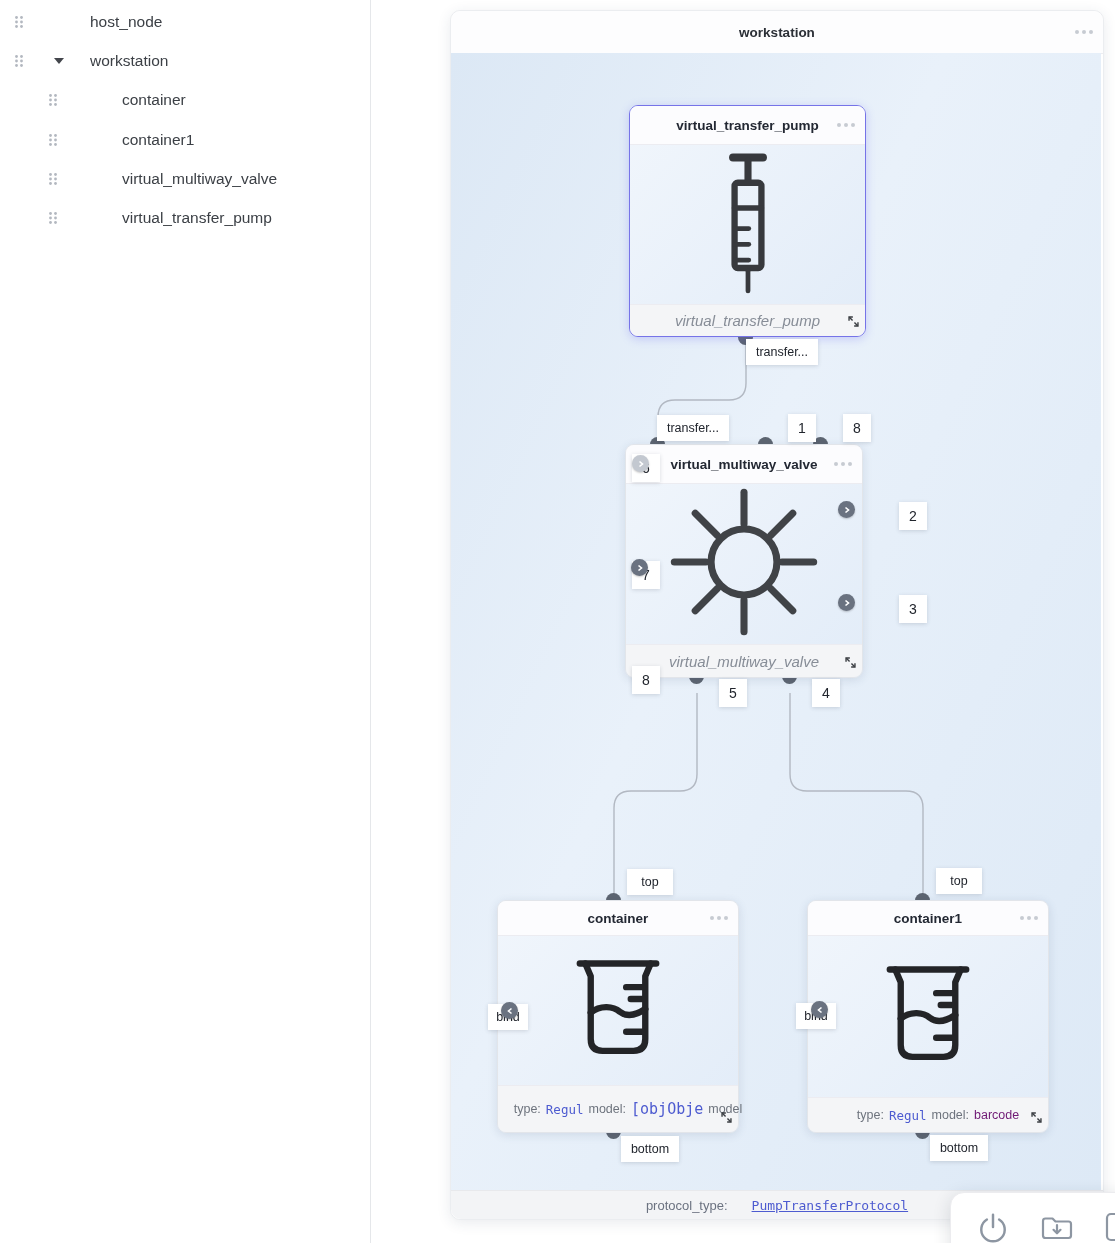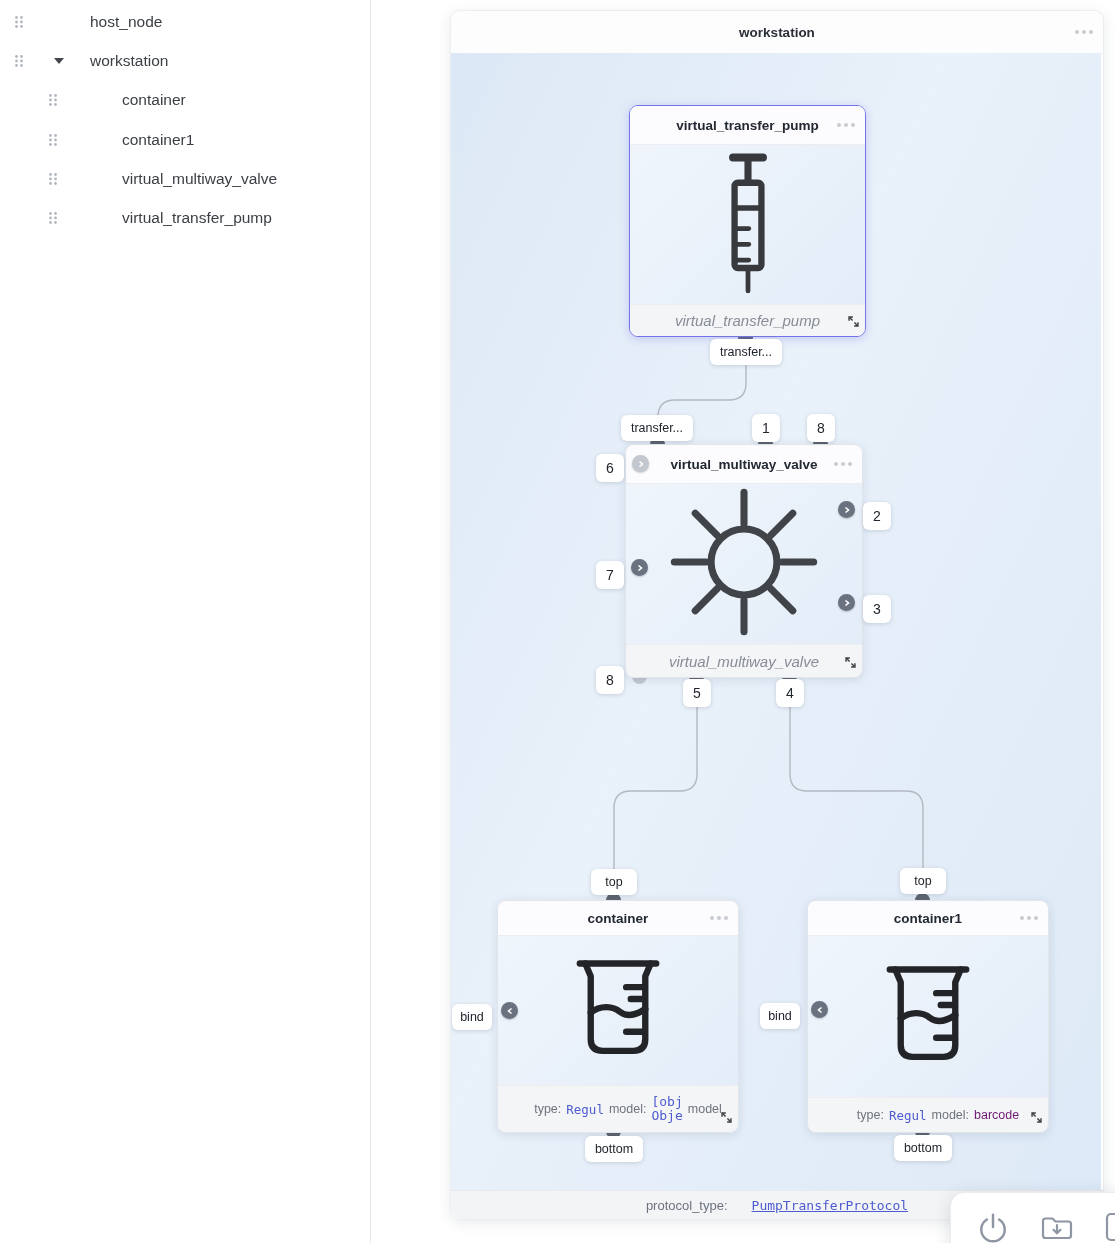--- a/index.html
+++ b/index.html
@@ -40,27 +40,27 @@
         background:#fcfcfe;border-bottom:1px solid #ececf1;border-radius:8px 8px 0 0;}
   .node-header.small{height:34px;}
   .node-title{font-size:13.5px;font-weight:700;color:#232833;}
   .node-body{flex:1;display:flex;align-items:center;justify-content:center;}
   .node-footer{position:relative;flex:none;display:flex;align-items:center;justify-content:center;
         background:#f4f5f7;border-top:1px solid #ececf1;border-radius:0 0 8px 8px;}
   .inst-name{font-size:15px;font-style:italic;color:#878d97;}
   .meta{display:flex;align-items:center;justify-content:center;gap:5px;font-size:12.5px;color:#6d737d;
         font-style:normal;width:100%;padding:0 10px;box-sizing:border-box;margin-left:20px;}
   .mono{font-family:"DejaVu Sans Mono","Liberation Mono",monospace;color:#4d5bd0;font-size:12.5px;}
-  .mono2{display:flex;flex-direction:column;line-height:1.1;font-size:13px;}
+  .mono2{display:flex;flex-direction:row;line-height:1.1;font-size:15px;}
   .dark-val{color:#701a75;}
   .resize{position:absolute;right:5px;bottom:4px;cursor:nwse-resize;}
 
   
-  .pill{position:absolute;background:#fff;border-radius:6px;z-index:6;display:flex;align-items:center;
-        justify-content:center;font-size:12.5px;color:#21252d;box-shadow:0 1px 4px rgba(50,60,80,.18);}
+  .pill{position:absolute;background:#fff;border-radius:0;z-index:6;display:flex;align-items:center;
+        justify-content:center;font-size:12.5px;color:#21252d;box-shadow:0 1px 4px rgba(50,60,80,.18);margin-left:36px;}
   .pill.num{font-size:14px;}
   .port-dot{position:absolute;width:15px;height:15px;border-radius:50%;background:#5d6571;z-index:2;}
   .port-dot.light{background:#c3c8d0;}
   .port-circle{position:absolute;width:17px;height:17px;border-radius:50%;background:#6a7280;z-index:7;
         display:flex;align-items:center;justify-content:center;box-shadow:0 1px 2px rgba(0,0,0,.22);cursor:pointer;}
   .port-circle.light{background:#c3c8d0;}
 
   
   .float-bar{position:absolute;left:950px;top:1192px;width:200px;height:72px;background:#fff;
         border:1px solid #ececef;border-radius:14px;box-shadow:0 4px 18px rgba(30,40,60,.14);

